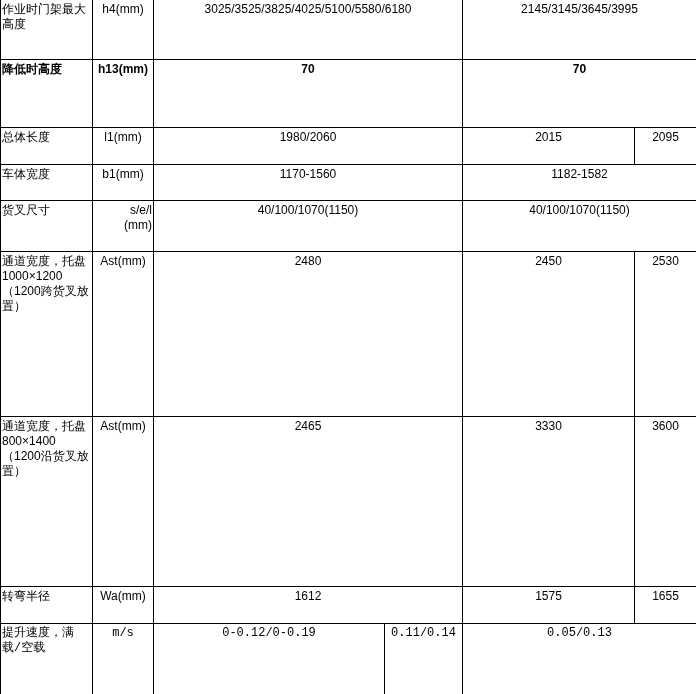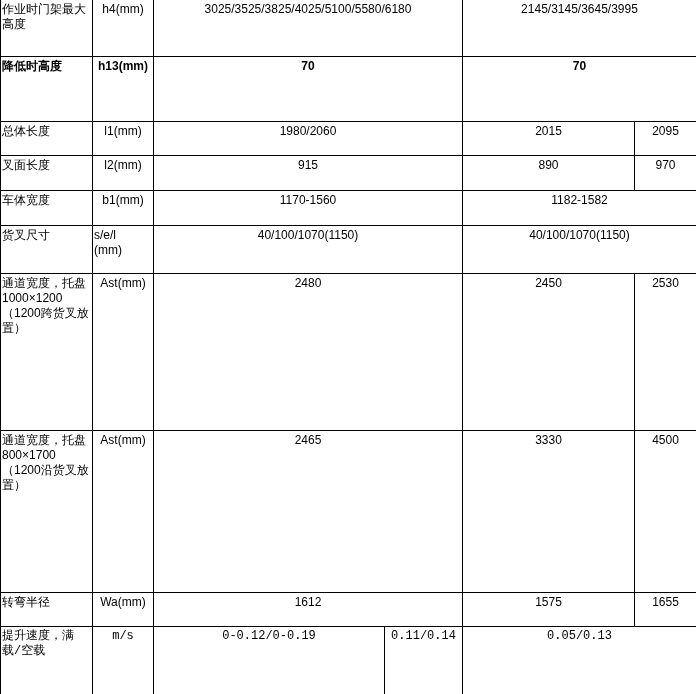--- a/index.html
+++ b/index.html
@@ -45,21 +45,21 @@
     vertical-align: middle;
   }
   .dotted-top {
     border-top: 1px dotted #555555 !important;
     font-weight: bold;
   }
   .nb-top { border-top: none !important; }
   .nb-bottom { border-bottom: none !important; font-family: Liberation Mono, monospace; }
   .sym-sub {
     display: block;
-    text-align: left;
+    text-align: right;
   }
 </style>
 </head>
 <body>
 
 <table class="spec-table">
   <colgroup>
     <col style="width:92px">
     <col style="width:61px">
     <col style="width:231px">
@@ -85,27 +85,20 @@
     </tr>
 
     <tr>
       <td class="label" style="height:20px">总体长度</td>
       <td class="sym">l1(mm)</td>
       <td class="val" colspan="2">1980/2060</td>
       <td class="val">2015</td>
       <td class="val">2095</td>
     </tr>
 
-    <tr>
-      <td class="label" style="height:20px">叉面长度</td>
-      <td class="sym">l2(mm)</td>
-      <td class="val" colspan="2">915</td>
-      <td class="val">890</td>
-      <td class="val">970</td>
-    </tr>
 
     <tr>
       <td class="label" style="height:20px">车体宽度</td>
       <td class="sym">b1(mm)</td>
       <td class="val" colspan="2">1170-1560</td>
       <td class="val" colspan="2">1182-1582</td>
     </tr>
 
     <tr>
       <td class="label" style="height:30px">货叉尺寸</td>
@@ -120,25 +113,25 @@
 
     <tr>
       <td class="label" style="height:108px">通道宽度，托盘1000×1200（1200跨货叉放置）</td>
       <td class="sym">Ast(mm)</td>
       <td class="val" colspan="2">2480</td>
       <td class="val">2450</td>
       <td class="val">2530</td>
     </tr>
 
     <tr>
-      <td class="label" style="height:112px">通道宽度，托盘800×1700（1200沿货叉放置）</td>
+      <td class="label" style="height:112px">通道宽度，托盘800×1400（1200沿货叉放置）</td>
       <td class="sym">Ast(mm)</td>
       <td class="val" colspan="2">2465</td>
       <td class="val">3330</td>
-      <td class="val">4500</td>
+      <td class="val">3600</td>
     </tr>
 
     <tr>
       <td class="label" style="height:20px">转弯半径</td>
       <td class="sym">Wa(mm)</td>
       <td class="val" colspan="2">1612</td>
       <td class="val">1575</td>
       <td class="val">1655</td>
     </tr>
 

